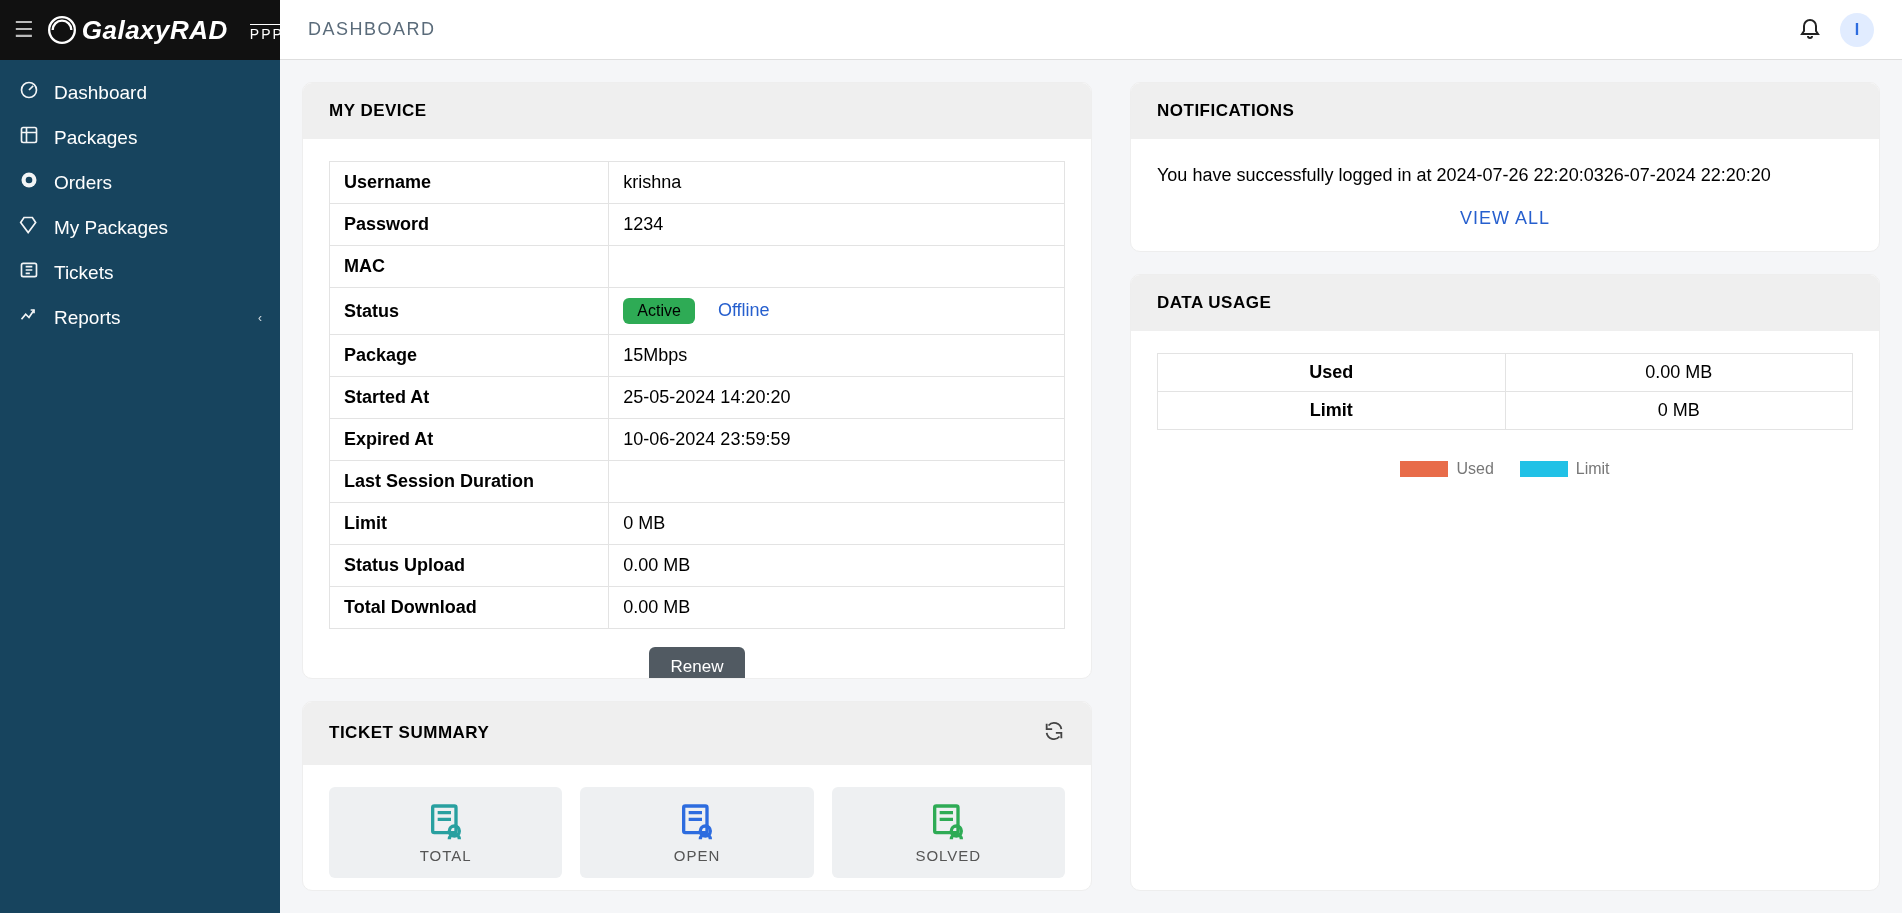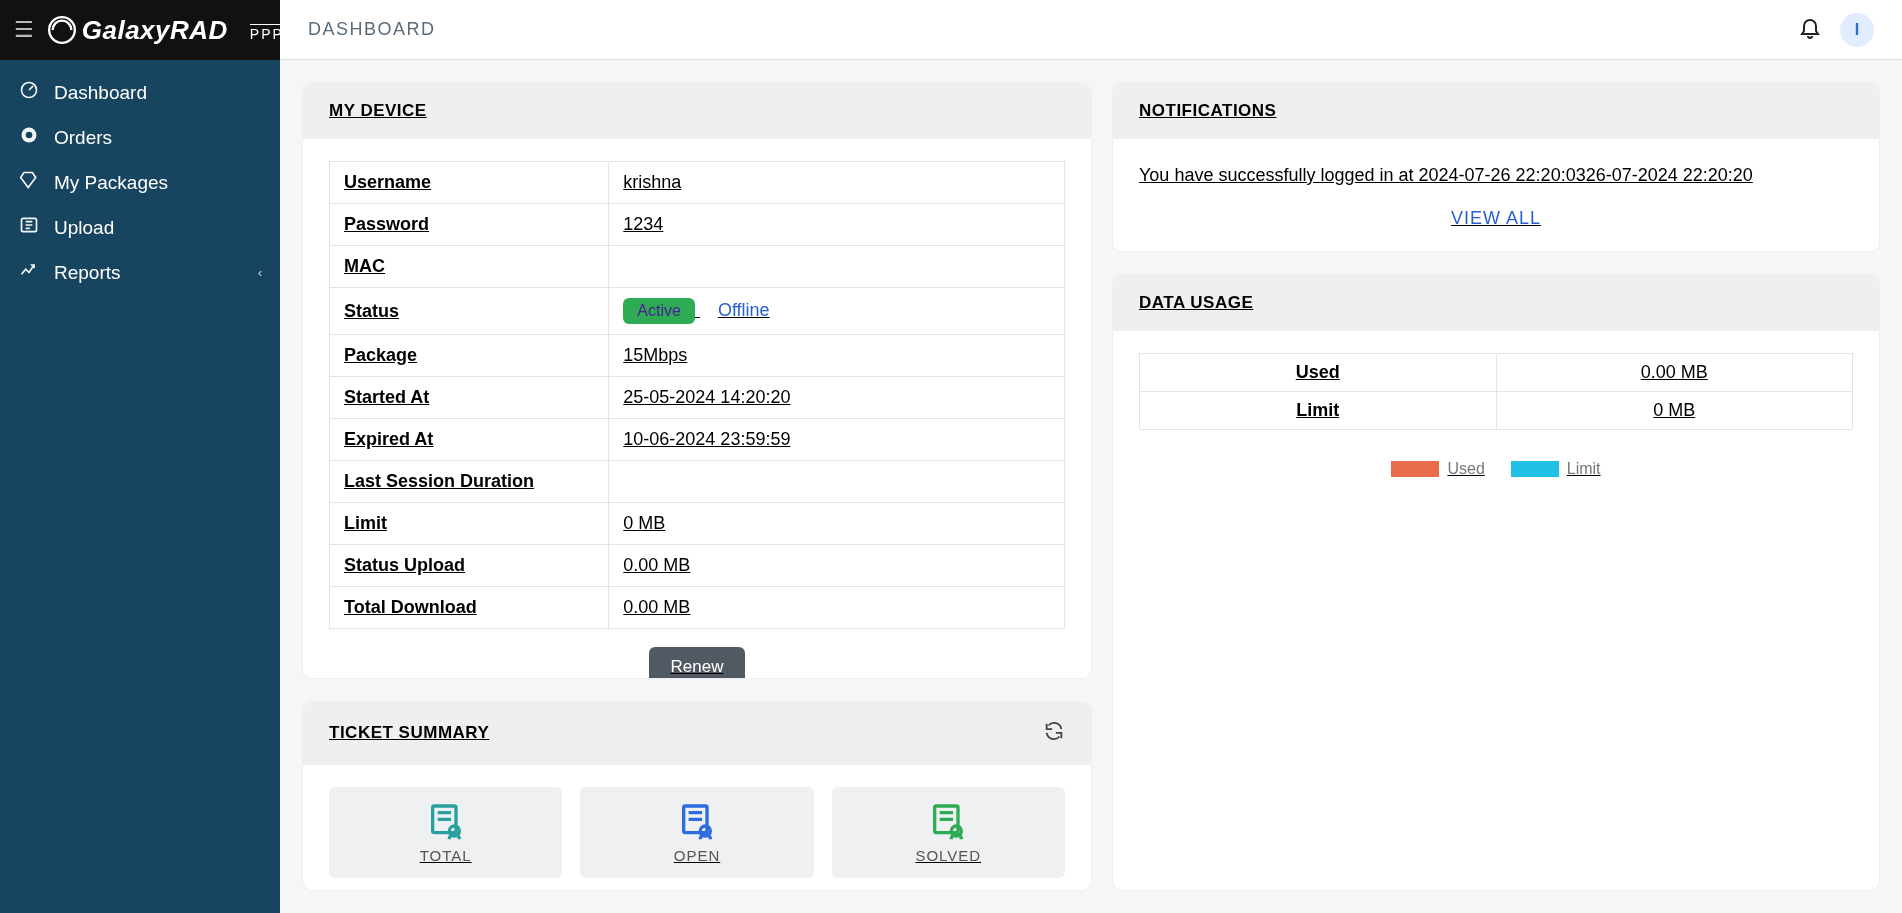--- a/index.html
+++ b/index.html
@@ -31,33 +31,33 @@
   .nav-chevron{margin-left:auto;font-size:12px;opacity:.8;}
 
   
   .main{flex:1;display:flex;flex-direction:column;min-width:0;}
   .topbar{height:60px;background:#fff;border-bottom:1px solid var(--border);display:flex;align-items:center;padding:0 28px;justify-content:space-between;}
   .page-title{color:#5a6b7a;font-size:18px;letter-spacing:1.5px;}
   .top-right{display:flex;align-items:center;gap:18px;}
   .bell{font-size:22px;cursor:pointer;}
   .avatar{width:34px;height:34px;border-radius:50%;background:#e1ecff;display:flex;align-items:center;justify-content:center;color:#2d6cdf;font-weight:600;cursor:pointer;}
 
-  .content{flex:1;overflow:auto;padding:22px;display:flex;gap:20px;text-decoration:underline;}
+  .content{flex:1;overflow:auto;padding:22px;display:flex;gap:38px;}
   .col-left{flex:0 0 790px;display:flex;flex-direction:column;gap:22px;}
   .col-right{flex:1;display:flex;flex-direction:column;gap:22px;min-width:0;}
 
   .card{background:#fff;border:1px solid #eee;border-radius:10px;overflow:hidden;}
   .card-header{background:var(--card-header);padding:18px 26px;font-weight:700;letter-spacing:0.5px;font-size:17px;display:flex;align-items:center;justify-content:space-between;}
   .card-body{padding:22px 26px;}
 
   
   table.dev{width:100%;border-collapse:collapse;padding-left:37px;}
   table.dev td{border:1px solid #e3e3e3;padding:10px 14px;font-size:18px;}
   table.dev td.k{font-weight:700;width:38%;}
-  .badge-active{background:var(--green);color:#4c1d95;border-radius:6px;padding:4px 14px;font-size:16px;display:inline-block;}
+  .badge-active{background:var(--green);color:#000000;border-radius:6px;padding:4px 14px;font-size:16px;display:inline-block;}
   .offline-link{color:var(--blue-link);margin-left:18px;font-size:18px;}
 
   .renew-btn{display:block;margin:18px auto 0;background:#515a62;color:#fff;border:none;border-radius:6px;padding:10px 22px;font-size:17px;cursor:pointer;}
 
   
   .notif-row{display:flex;justify-content:flex-start;align-items:center;font-size:18px;padding:4px 0;}
   .view-all{display:block;text-align:center;color:var(--blue-link);font-size:18px;margin-top:18px;letter-spacing:1px;cursor:pointer;}
 
   
   table.usage{width:100%;border-collapse:collapse;margin-bottom:30px;}
@@ -94,20 +94,29 @@
       <span class="nav-icon">
         <svg width="20" height="20" viewBox="0 0 24 24" fill="none" stroke="#fff" stroke-width="2">
             <circle cx="12" cy="12" r="9"></circle>
             <path d="M12 12l5-5"></path>
           </svg>
       </span>
       <span>Dashboard</span>
     </div>
     <div class="nav-item">
       <span class="nav-icon">
+        <svg width="20" height="20" viewBox="0 0 24 24" fill="none" stroke="#fff" stroke-width="2">
+            <rect x="3" y="3" width="18" height="18" rx="2"></rect>
+            <path d="M3 9h18M9 3v18"></path>
+          </svg>
+      </span>
+      <span>Packages</span>
+    </div>
+    <div class="nav-item">
+      <span class="nav-icon">
         <svg width="20" height="20" viewBox="0 0 24 24" fill="#fff">
             <circle cx="12" cy="12" r="9"></circle>
             <circle cx="12" cy="12" r="4" fill="#17445e"></circle>
           </svg>
       </span>
       <span>Orders</span>
     </div>
     <div class="nav-item">
       <span class="nav-icon">
         <svg width="20" height="20" viewBox="0 0 24 24" fill="none" stroke="#fff" stroke-width="2">
@@ -116,21 +125,21 @@
       </span>
       <span>My Packages</span>
     </div>
     <div class="nav-item">
       <span class="nav-icon">
         <svg width="20" height="20" viewBox="0 0 24 24" fill="none" stroke="#fff" stroke-width="2">
             <rect x="3" y="4" width="18" height="16" rx="2"></rect>
             <path d="M8 8h8M8 12h8M8 16h5"></path>
           </svg>
       </span>
-      <span>Upload</span>
+      <span>Tickets</span>
     </div>
     <div class="nav-item">
       <span class="nav-icon">
         <svg width="20" height="20" viewBox="0 0 24 24" fill="none" stroke="#fff" stroke-width="2">
             <path d="M3 17l5-6 4 4 6-9"></path>
             <path d="M14 6h4v4"></path>
           </svg>
       </span>
       <span>Reports</span>
       <span class="nav-chevron">‹</span>

